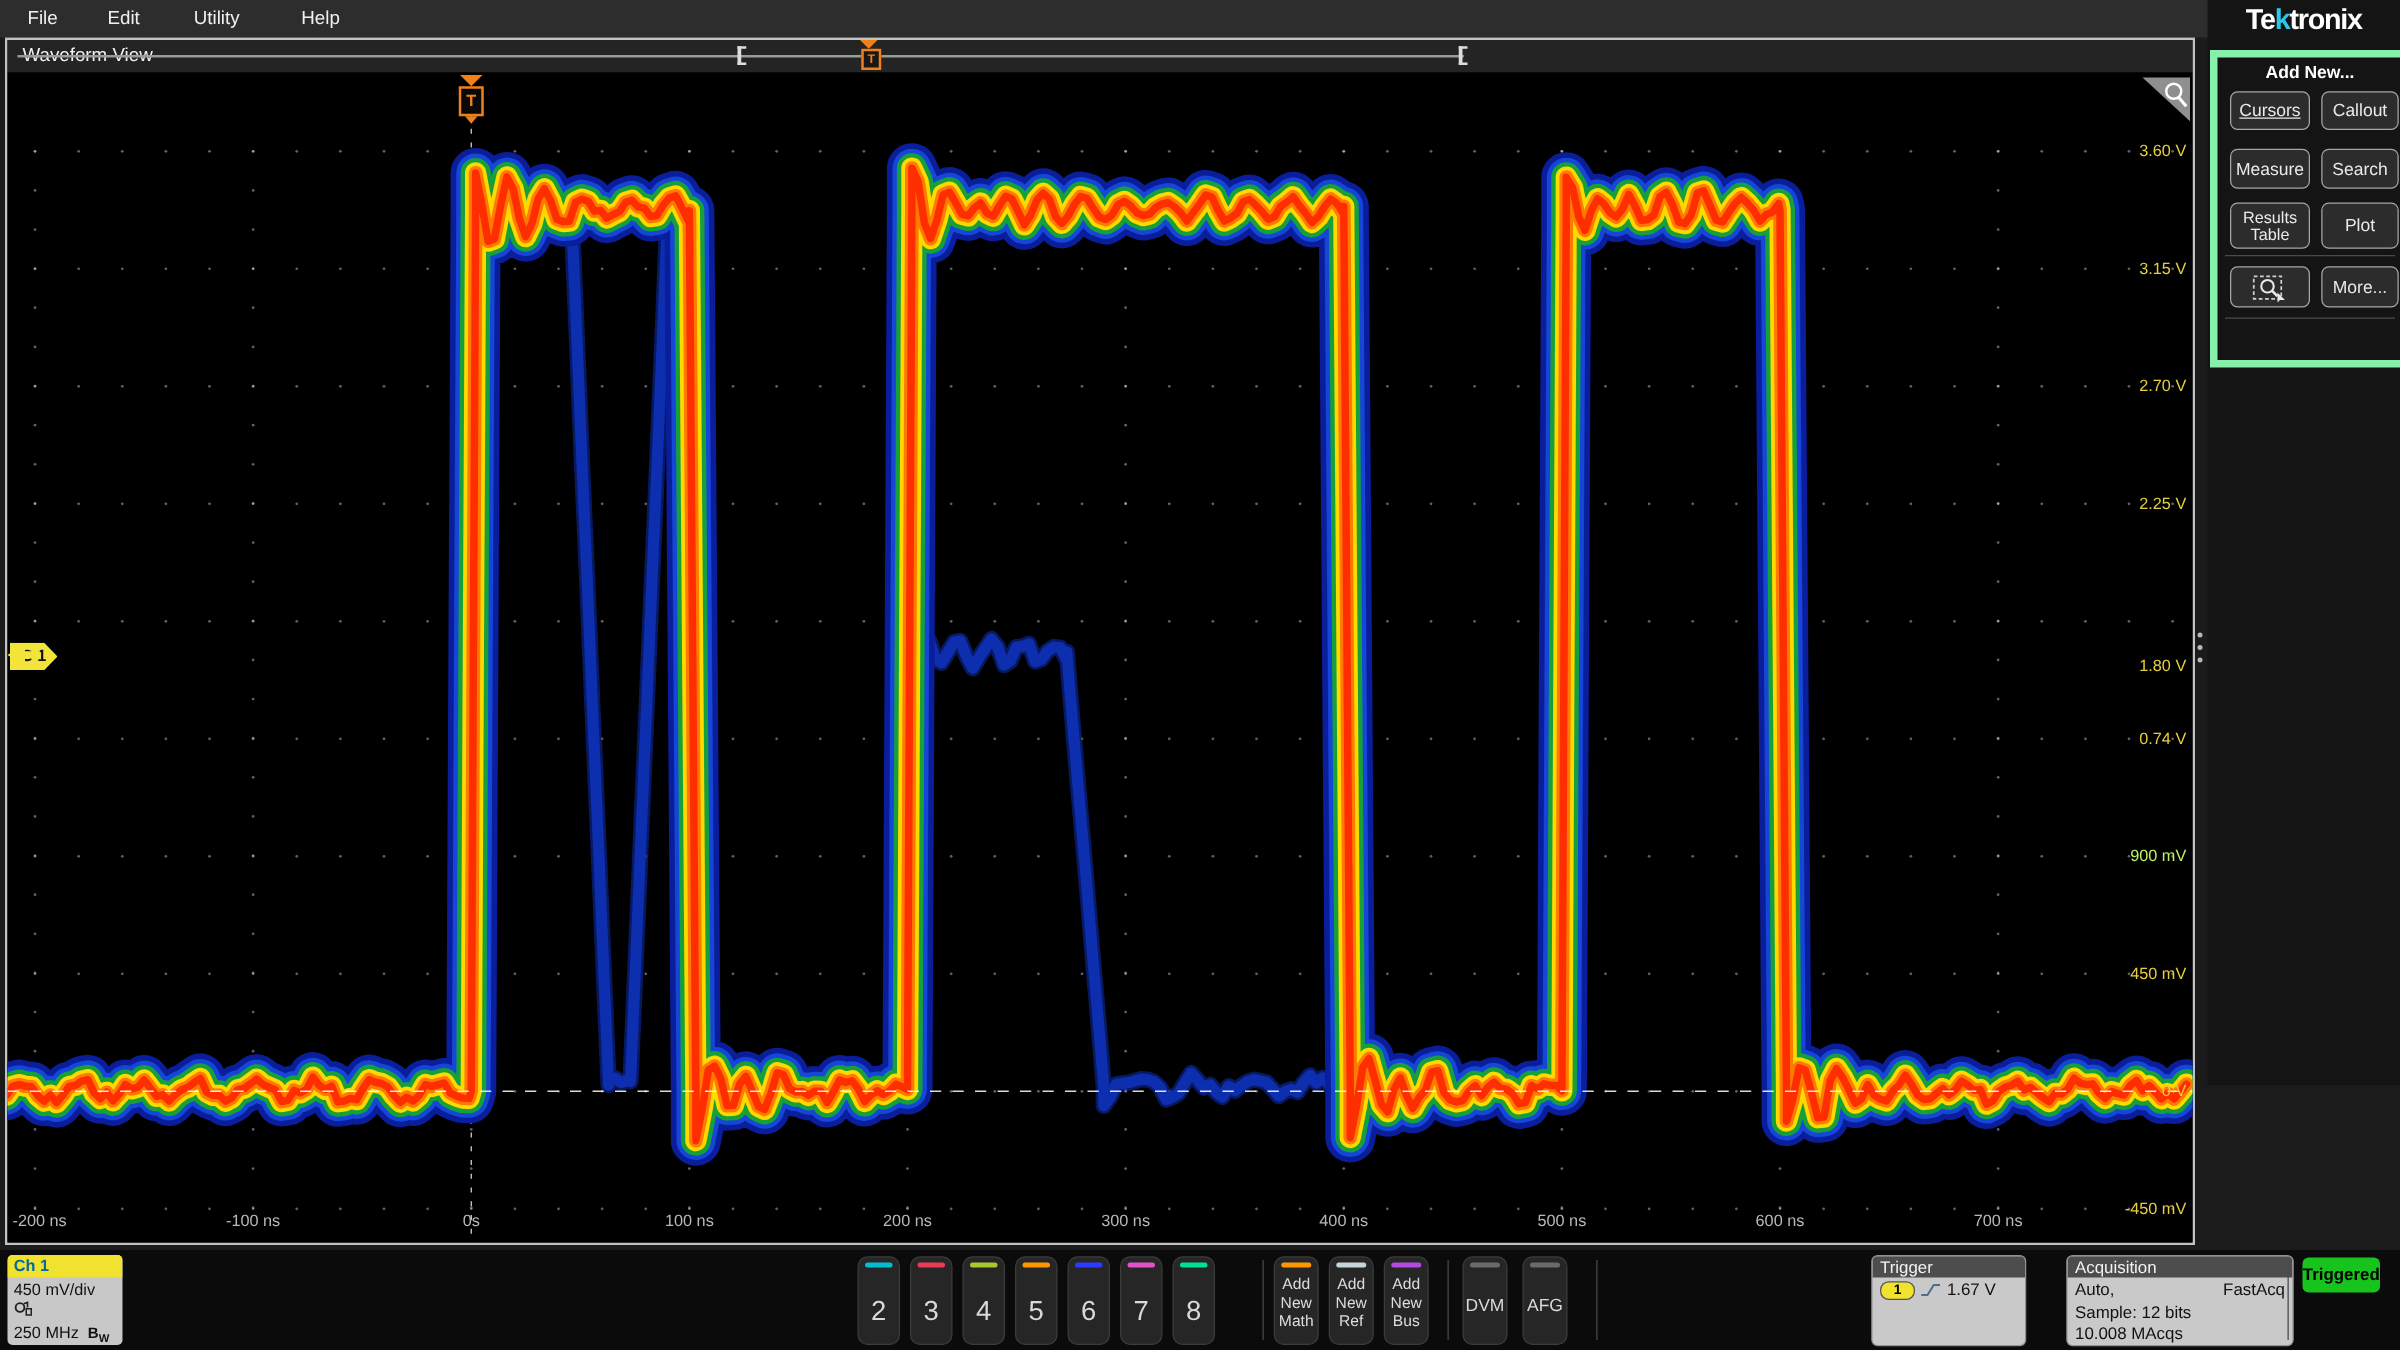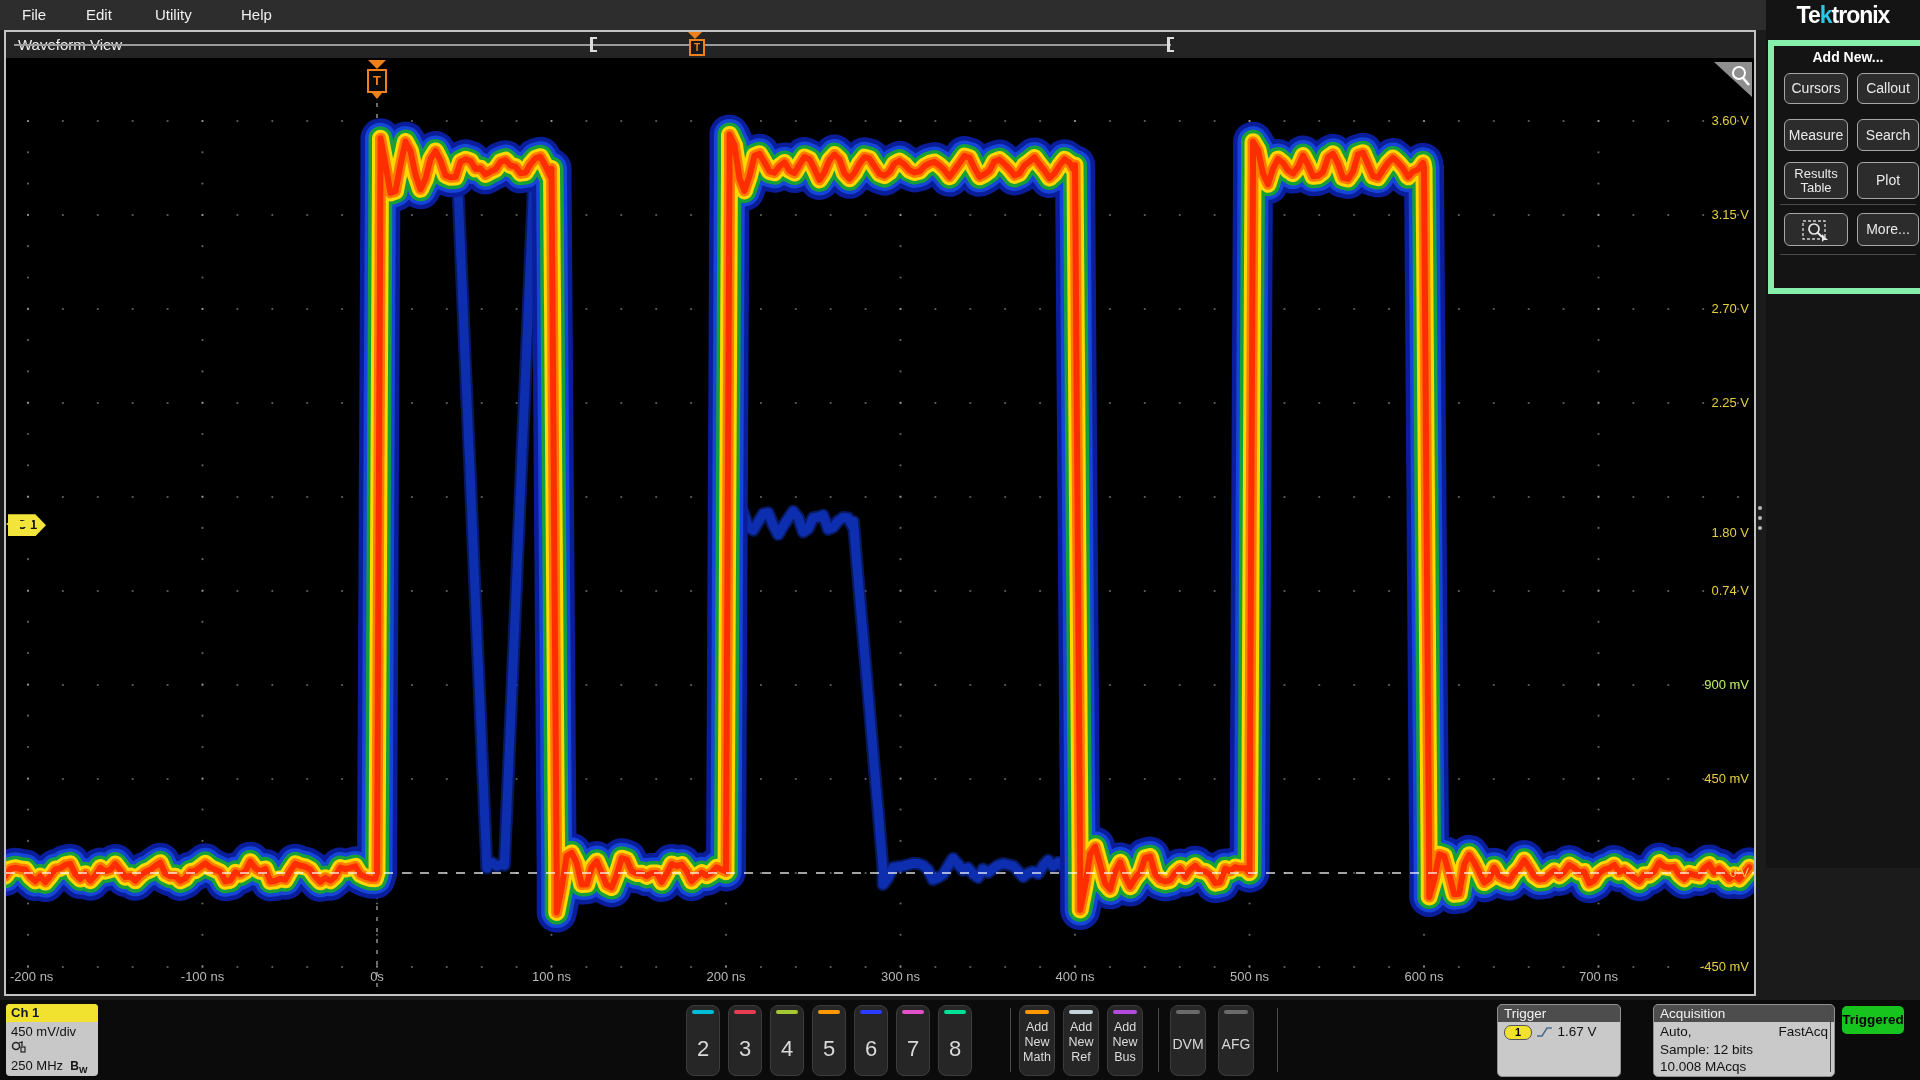--- a/index.html
+++ b/index.html
@@ -37,21 +37,21 @@
   #addnew-box{position:absolute;left:2px;top:30px;width:148px;height:242px;border:6px solid #86efac;margin-top:10px;}
   #addnew-title{position:absolute;left:0;top:3px;width:100%;text-align:center;color:#fff;font-weight:bold;font-size:14px;}
   .rp-btn{position:absolute;background:#2c2c2c;border:1px solid #a6a6a6;border-radius:6px;color:#eaeaea;
     font-size:14px;display:flex;align-items:center;justify-content:center;text-align:center;line-height:1.05;cursor:pointer;box-sizing:border-box;}
   .rp-div{position:absolute;left:6px;width:136px;height:1px;background:#4a4a4a;}
   #grip{position:absolute;left:1758px;top:500px;width:6px;height:34px;}
   .grip-dot{width:4px;height:4px;border-radius:50%;background:#b9b9b9;margin:6px 0;}
   
   #bottombar{position:absolute;left:0;top:1000px;width:1920px;height:80px;background:#0b0b0b;}
   #ch1-badge{position:absolute;left:6px;top:4px;width:92px;height:72px;border-radius:4px;overflow:hidden;background:#c8c8c8;cursor:pointer;}
-  #ch1-badge .hd{height:18px;background:#f2e230;color:#0f172a;font-weight:bold;font-size:13px;line-height:18px;padding-left:5px;}
+  #ch1-badge .hd{height:18px;background:#f2e230;color:#0369a1;font-weight:bold;font-size:13px;line-height:18px;padding-left:5px;}
   #ch1-badge .bd{padding:1px 5px;color:#111;font-size:13px;line-height:17px;}
   .chan-btn{position:absolute;top:5px;width:34px;height:71px;background:#262626;border:1px solid #3c3c3c;border-radius:8px;cursor:pointer;box-sizing:border-box;}
   .chan-stripe{position:absolute;left:5px;right:5px;top:4px;height:4px;border-radius:2px;}
   .chan-num{position:absolute;left:0;width:100%;top:30px;text-align:center;color:#d9d9d9;font-size:22px;}
   .addnew-lines{position:absolute;left:0;top:14px;width:100%;color:#ddd;font-size:12.5px;text-align:center;line-height:15px;}
   .bb-div{position:absolute;top:8px;height:64px;width:1px;background:#4a4a4a;}
   .info-panel{position:absolute;top:4px;height:73px;background:#c9c9c9;border:1px solid #909090;border-radius:5px;overflow:hidden;box-sizing:border-box;}
   .info-panel .hd{height:17px;background:#4d4d4d;color:#f2f2f2;font-size:13.5px;line-height:17px;padding-left:6px;}
   .info-panel .bd{color:#111;font-size:13.5px;line-height:17.5px;padding:1px 6px;}
   .cols{display:flex;justify-content:space-between;}
@@ -913,21 +913,21 @@
 <div id="grip">
   <div class="grip-dot"></div>
   <div class="grip-dot"></div>
   <div class="grip-dot"></div>
 </div>
 
 <div id="right-panel">
   <div id="logo"><span>Te</span><span id="logo-k" style="color: rgb(46, 198, 232);">k</span><span>tronix</span></div>
   <div id="addnew-box">
     <div id="addnew-title">Add New...</div>
-  <div class="rp-btn" style="left: 10px; top: 27px; width: 64px; height: 31px;">Cursors</div>
+  <div class="rp-btn" style="left: 10px; top: 27px; width: 64px; height: 31px; text-decoration: underline;">Cursors</div>
       <div class="rp-btn" style="left: 83px; top: 27px; width: 62px; height: 31px;">Callout</div>
       <div class="rp-btn" style="left: 10px; top: 73px; width: 64px; height: 32px;">Measure</div>
       <div class="rp-btn" style="left: 83px; top: 73px; width: 62px; height: 32px;">Search</div>
       <div class="rp-btn" style="left: 10px; top: 116px; width: 64px; height: 37px; flex-direction: column; font-size: 13px;">
         <div>Results</div>
         <div>Table</div>
       </div>
       <div class="rp-btn" style="left: 83px; top: 116px; width: 62px; height: 37px;">Plot</div>
       <div class="rp-div" style="top: 158px;"></div>
       <div class="rp-div" style="top: 208px;"></div>

